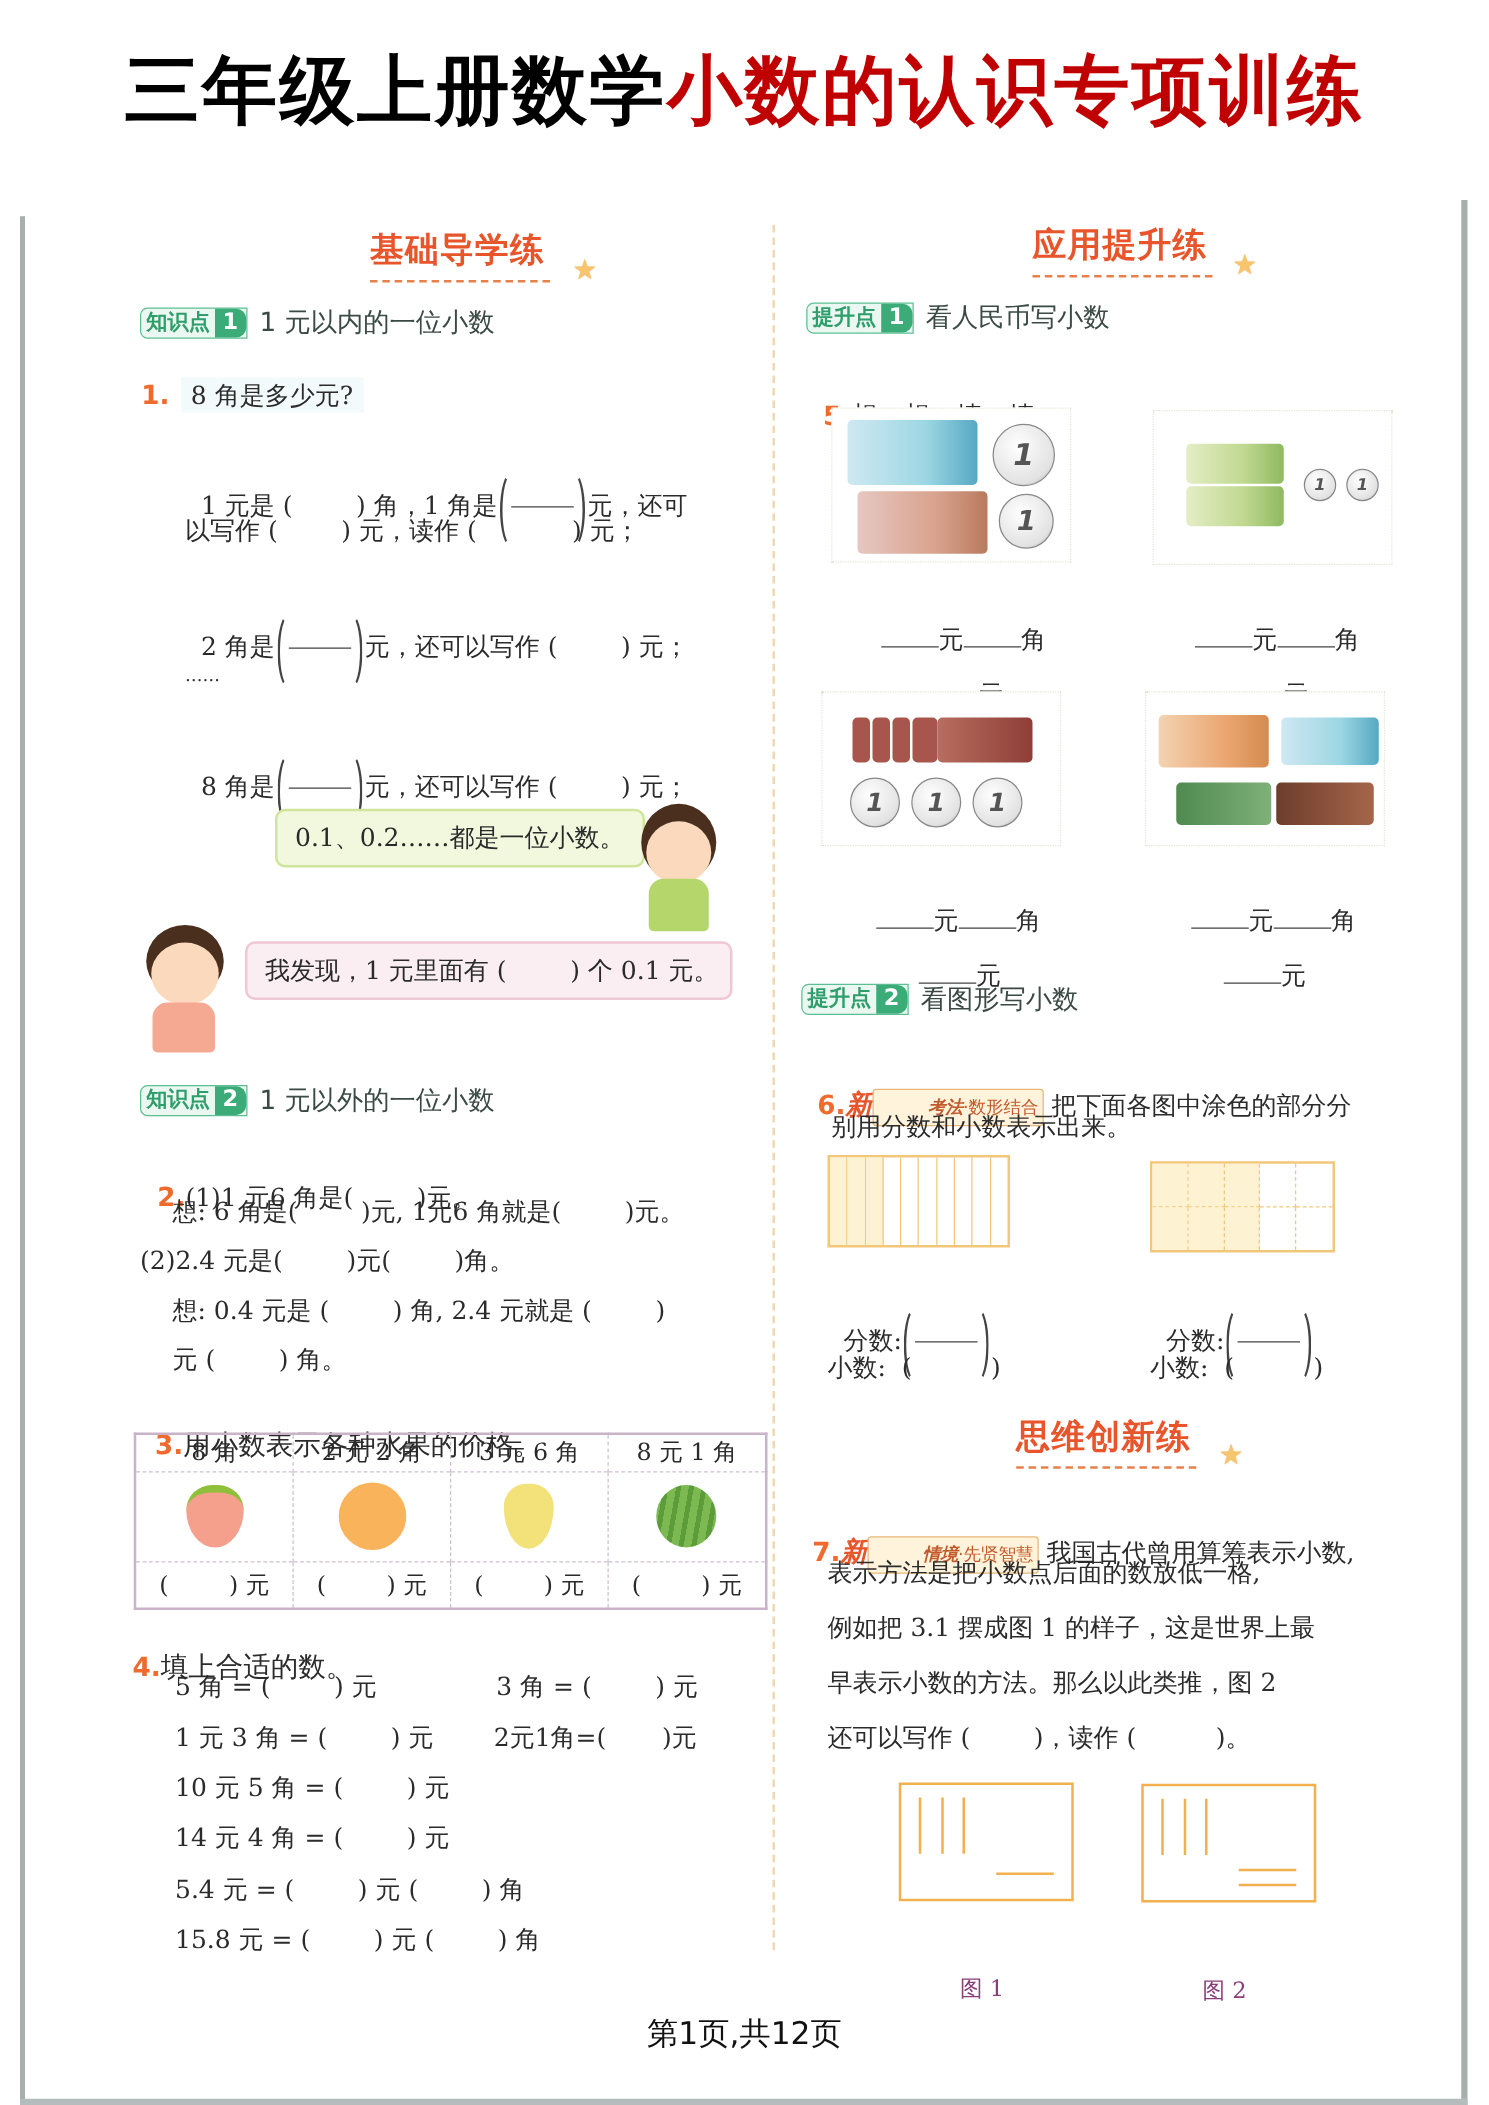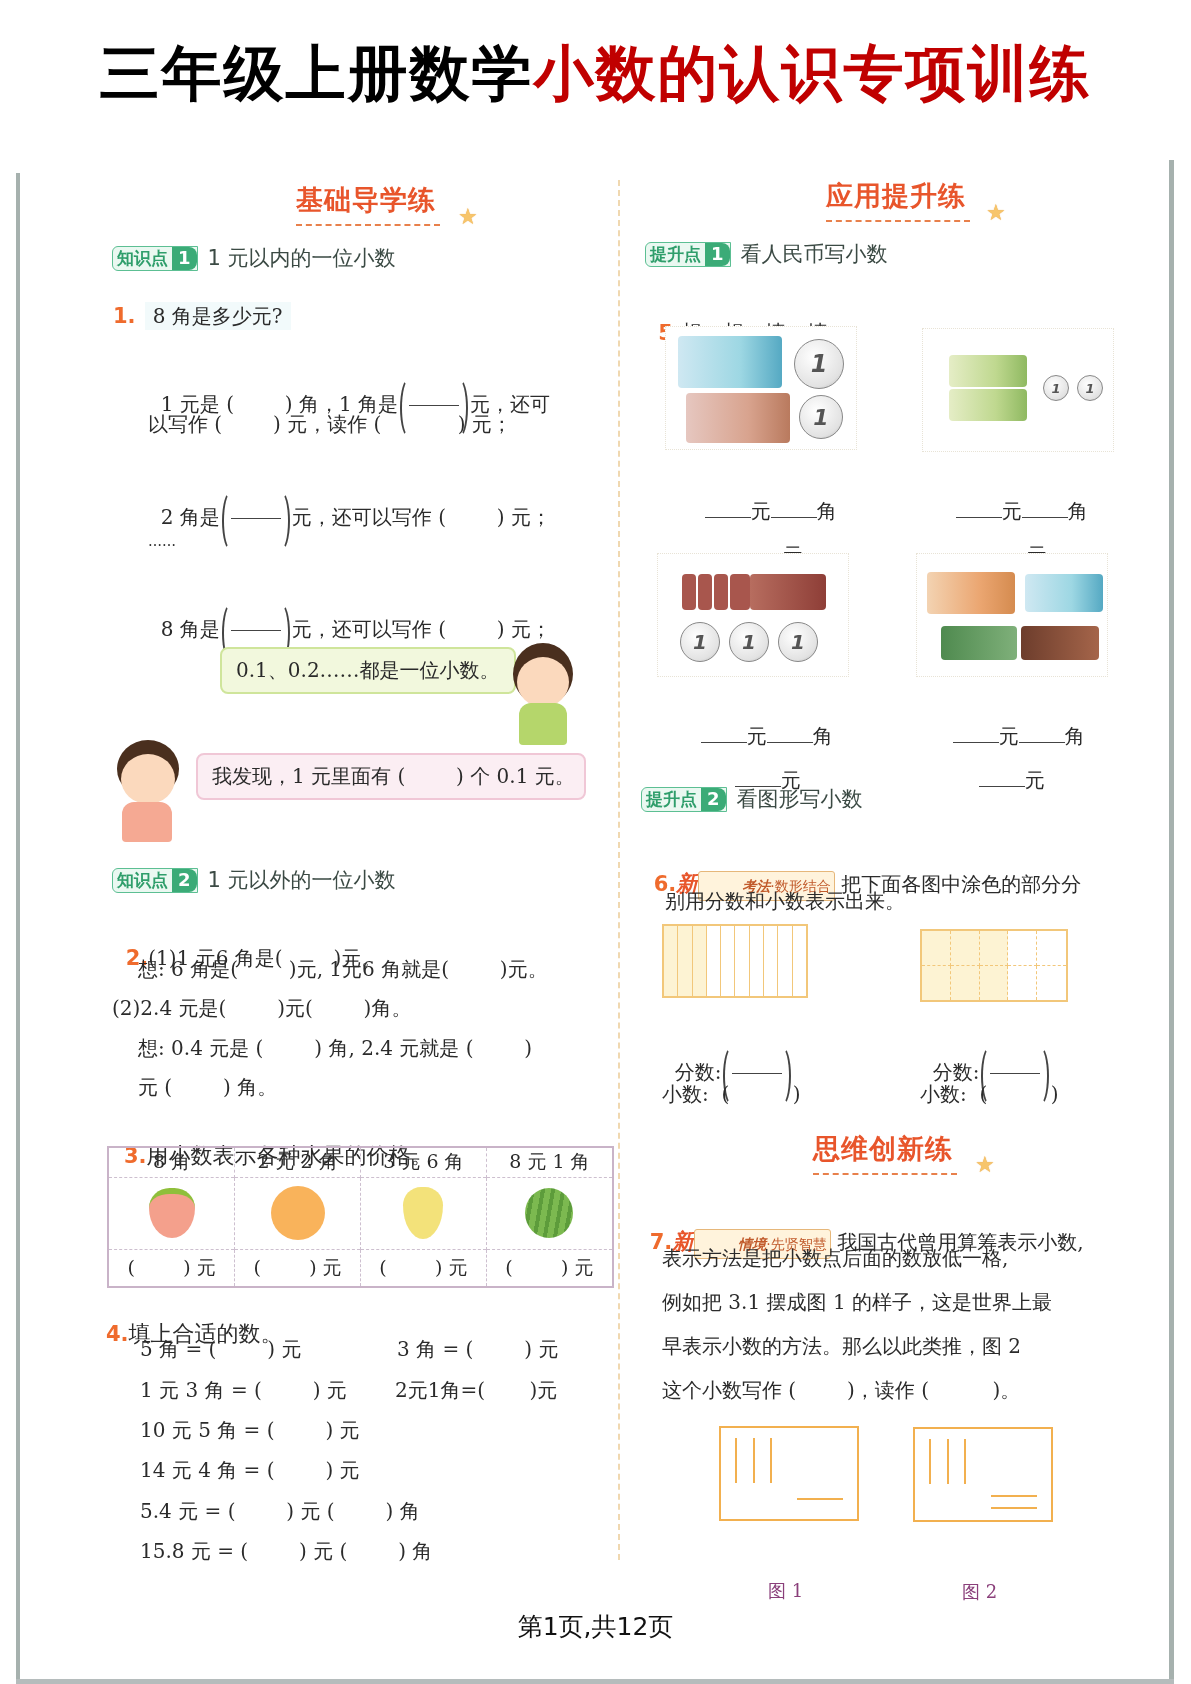--- a/index.html
+++ b/index.html
@@ -296,21 +296,21 @@
   <div class="sec-head sec-underline" style="padding:0 4px 6px 0;">思维创新练</div>
 </div>
 <div class="abs star" style="left:975px; top:1152px;">★</div>
 
 <div class="abs txt" style="left:637px; top:1200px;">
   <span class="qnum">7.</span><span class="tag-new">新</span><span class="tag-badge"><b>情境</b><span>·先贤智慧</span></span> <span>我国古代曾用算筹表示小数,</span>
 </div>
 <div class="abs txt" style="left:662px; top:1244px;">表示方法是把小数点后面的数放低一格,</div>
 <div class="abs txt" style="left:662px; top:1288px;">例如把 3.1 摆成图 1 的样子，这是世界上最</div>
 <div class="abs txt" style="left:662px; top:1332px;">早表示小数的方法。那么以此类推，图 2</div>
-<div class="abs txt" style="left:662px; top:1376px;">这个小数写作 (        )，读作 (          )。</div>
+<div class="abs txt" style="left:662px; top:1376px;">还可以写作 (        )，读作 (          )。</div>
 
 <div class="abs rods" style="left:719px; top:1426px; width:140px; height:95px;">
   <div class="rod-v" style="left:14px; top:10px; height:45px;"></div>
   <div class="rod-v" style="left:32px; top:10px; height:45px;"></div>
   <div class="rod-v" style="left:49px; top:10px; height:45px;"></div>
   <div class="rod-h" style="left:76px; top:70px; width:46px;"></div>
 </div>
 <div class="abs rods" style="left:913px; top:1427px; width:140px; height:95px;">
   <div class="rod-v" style="left:14px; top:10px; height:45px;"></div>
   <div class="rod-v" style="left:32px; top:10px; height:45px;"></div>

